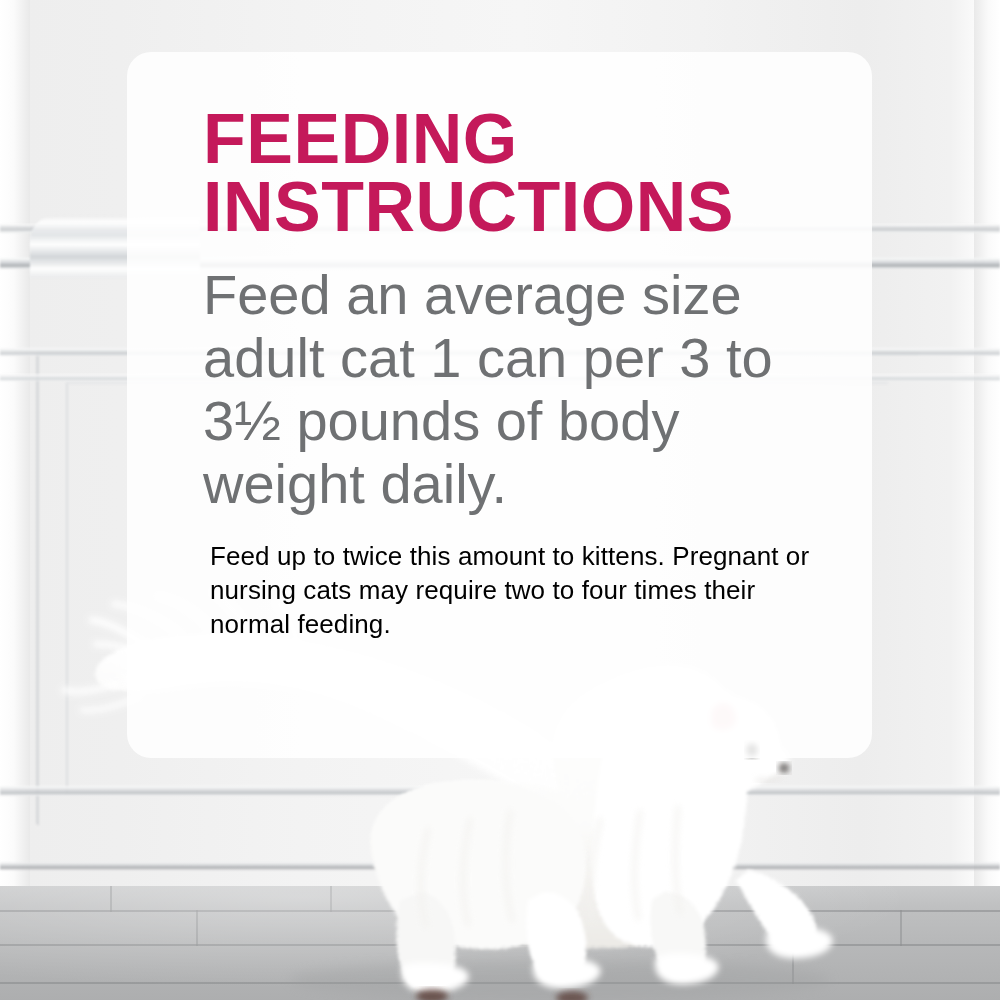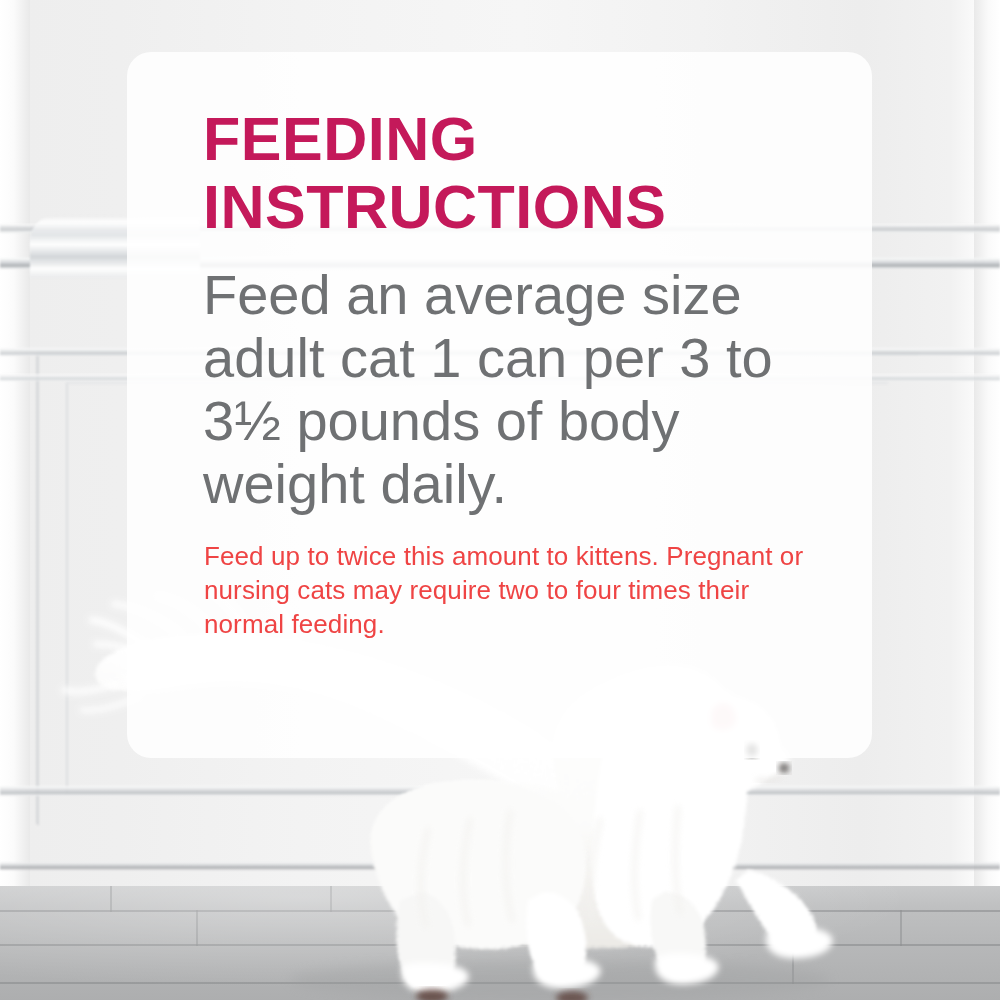--- a/index.html
+++ b/index.html
@@ -177,45 +177,45 @@
 
   .card-inner {
     position: absolute;
     left: 76px;
     top: 53px;
     right: 40px;
   }
 
   .headline {
     color: #c4195a;
-    font-size: 61px;
+    font-size: 70px;
     font-weight: 700;
     line-height: 68px;
     letter-spacing: 0.5px;
     margin: 0;
     white-space: pre-line;
   }
 
   .body-copy {
     color: #6f7173;
     font-size: 56px;
     font-weight: 400;
     line-height: 63px;
     letter-spacing: 0px;
     margin: 22px 0 0 0;
     max-width: 600px;
   }
 
   .note-copy {
-    color: #ef4444;
+    color: #000000;
     font-size: 26px;
     font-weight: 400;
     line-height: 34px;
     letter-spacing: 0.1px;
-    margin: 24px 0 0 1px;
+    margin: 24px 0 0 7px;
     max-width: 640px;
   }
 </style>
 </head>
 <body>
 
 <div id="stage">
 
   <div class="bg-root">
     <div class="wall-base"></div>

